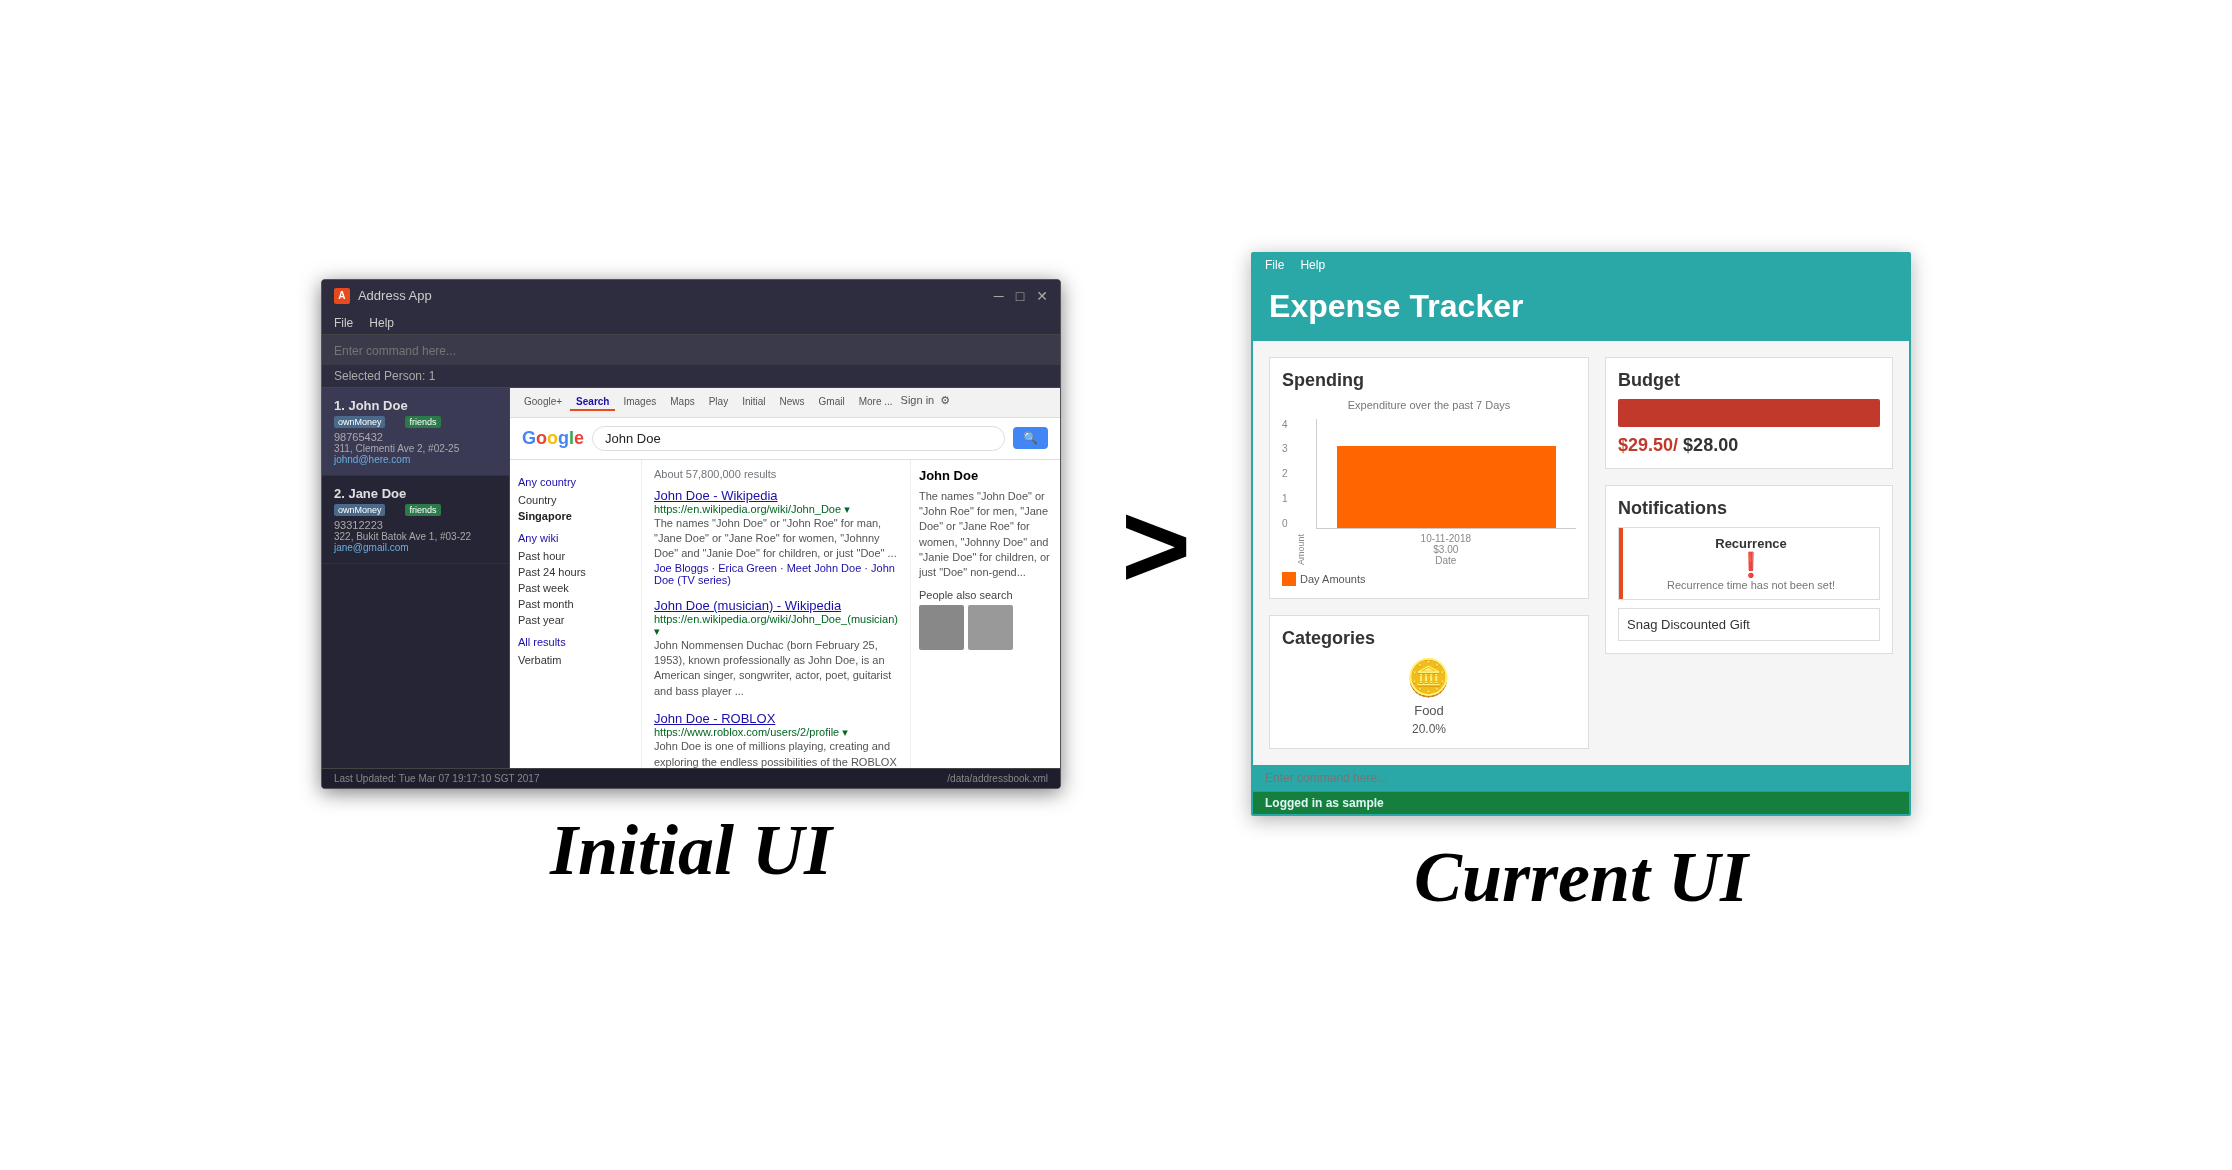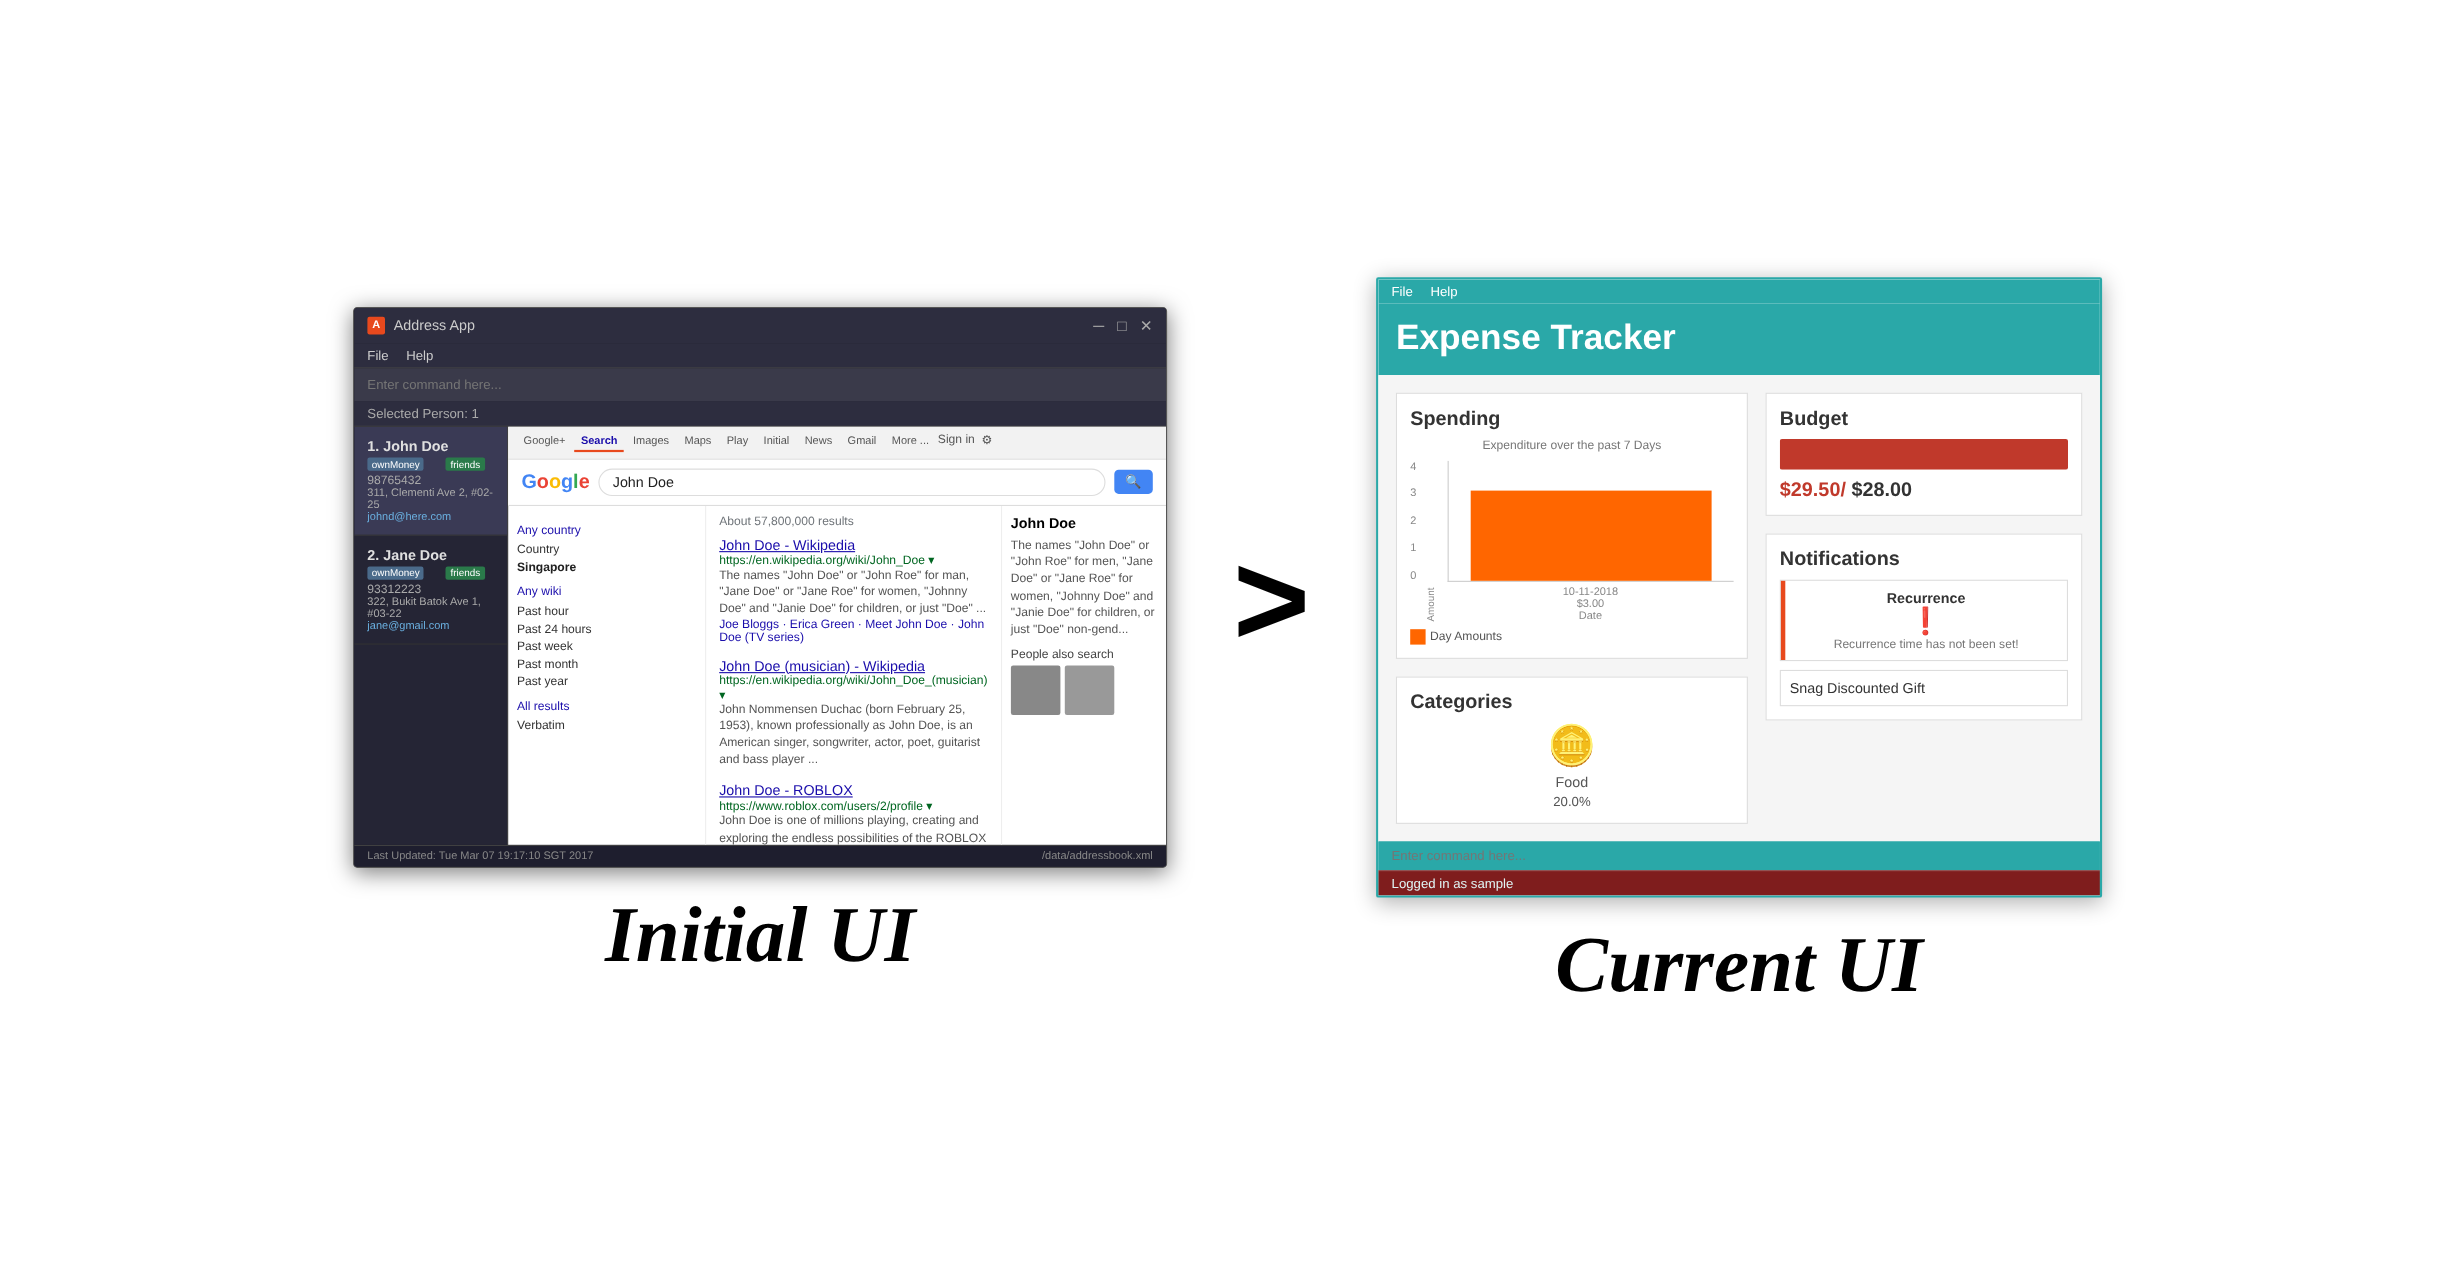--- a/index.html
+++ b/index.html
@@ -279,21 +279,21 @@
     .result-desc {
       color: #545454;
       font-size: 11px;
       line-height: 1.4;
     }
     .result-links {
       color: #1a0dab;
       font-size: 11px;
     }
     .left-filters {
-      width: 180px;
+      width: 132px;
       padding: 8px;
       border-right: 1px solid #eee;
       font-size: 11px;
     }
     .filter-section-title {
       color: #1a0dab;
       font-size: 11px;
       margin-top: 8px;
       margin-bottom: 4px;
     }
@@ -549,25 +549,26 @@
       background: #2aa8a8;
       padding: 0;
     }
     .footer-command {
       background: #2aa8a8;
       padding: 6px 12px;
       color: #e0f5f5;
       font-size: 12px;
     }
     .footer-status {
-      background: #7f1d1d;
+      background: #15803d;
       padding: 4px 12px;
       color: #e0f5f5;
       font-size: 12px;
       border-top: 1px solid rgba(255,255,255,0.2);
+      font-weight: bold;
     }
   </style>
 </head>
 <body>
 
 <div class="main-container">
 
   <div class="left-section">
 
     <div class="address-app-window">

